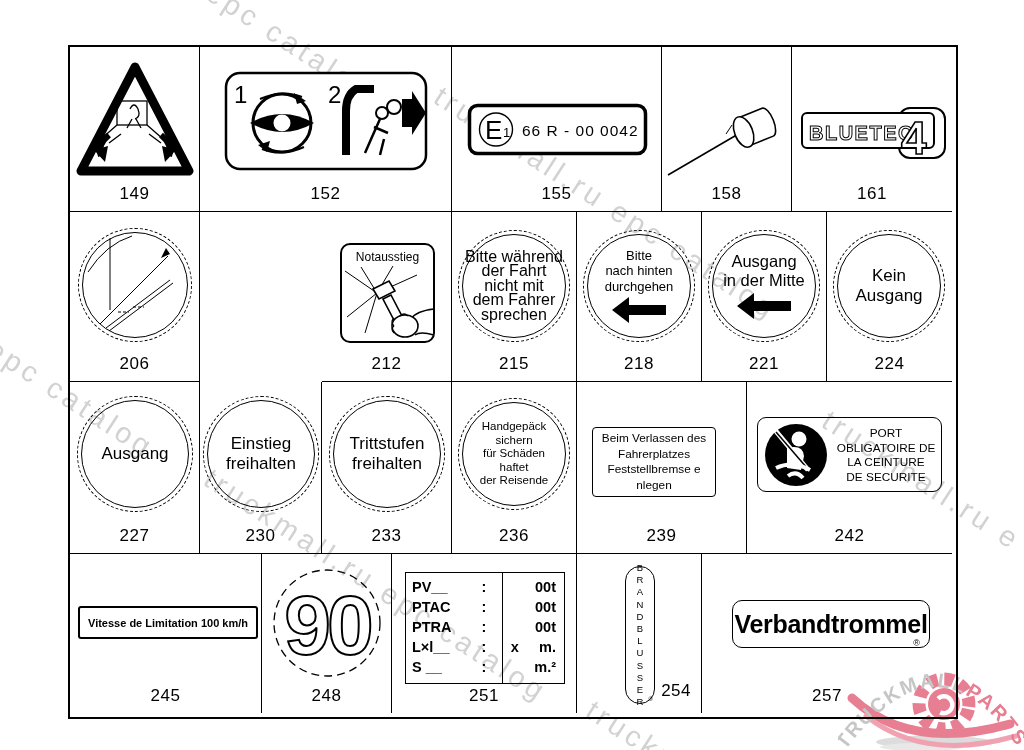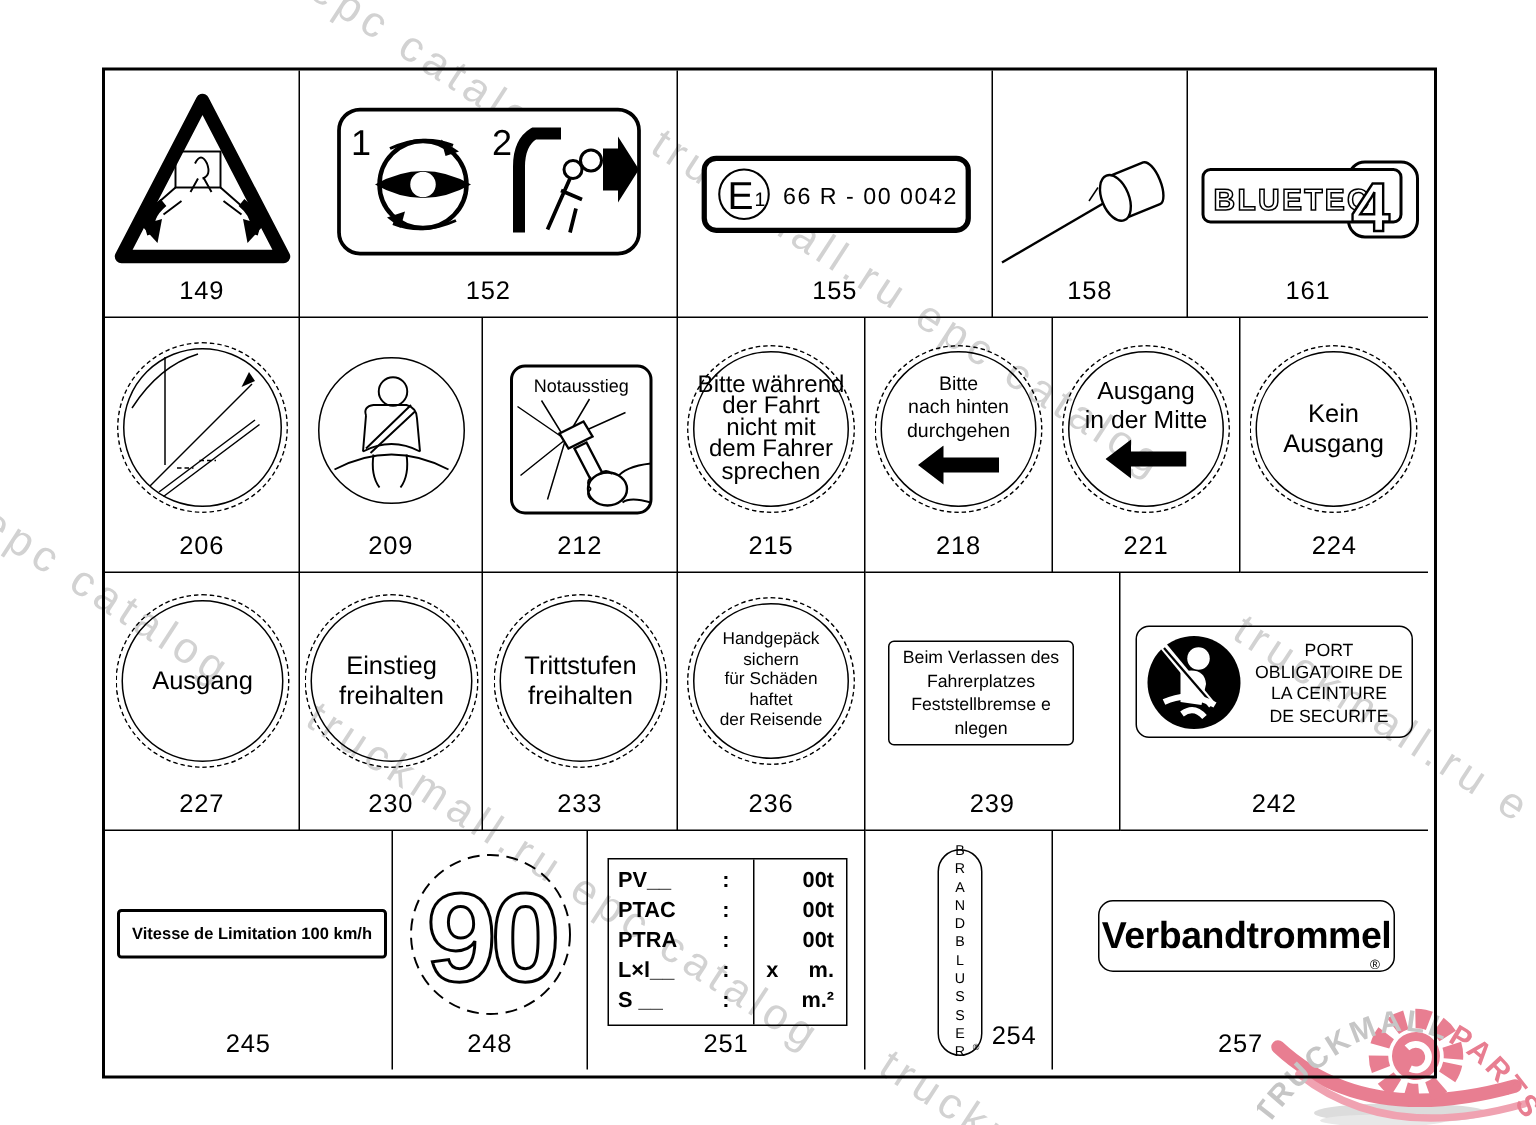--- a/index.html
+++ b/index.html
@@ -177,35 +177,20 @@
           <path d="M-34 40 L 34 -28"></path>
           <path d="M-28 44 L 36 -4 M-25 47 L 39 -1"></path>
           <path d="M-16 28 h 11 M-1 23 h 11" stroke-dasharray="3 2"></path>
         </g>
         <polygon points="36,-30 27,-26 32,-36" fill="#000"></polygon>
       </svg>
     </div>
     <div class="num">206</div>
   </div>
 
-  <div class="cell" style="left:130px;top:165px;width:122px;height:170px">
-    <div class="ring-solid" style="left:12px;top:26px;width:98px;height:98px">
-      <svg class="pict" style="left:1px;top:1px" width="94" height="94" viewBox="-47 -47 94 94">
-        <g stroke="#000" stroke-width="1.3" fill="none">
-          <circle cx="1" cy="-26" r="9.5" fill="#fff"></circle>
-          <path d="M-17 -10 Q -19 -16 -12 -17 L 10 -17 Q 17 -15 17 -8 L 19 14 M -17 -10 L -19 14"></path>
-          <path d="M13 -17 L -17 12 M16 -13 L -14 15"></path>
-          <path d="M-19 14 Q 0 4 19 14"></path>
-          <path d="M-12 16 Q -14 30 -8 38 M 10 16 Q 12 30 6 38"></path>
-          <path d="M-38 26 Q 0 6 38 26"></path>
-        </g>
-      </svg>
-    </div>
-    <div class="num">209</div>
-  </div>
 
   <div class="cell" style="left:252px;top:165px;width:130px;height:170px">
     <div class="sq212">
       <div class="ttl">Notausstieg</div>
       <svg class="pict" style="left:1px;top:20px" width="91" height="76" viewBox="0 0 91 76">
         <g stroke="#000" stroke-width="1" fill="none">
           <path d="M34 28 L2 6 M34 28 L18 2 M34 28 L50 1 M34 28 L74 10 M34 28 L4 52 M34 28 L22 68"></path>
           <path d="M91 44 Q 73 46 68 54 M91 70 Q 77 66 72 70" stroke-width="1.4"></path>
         </g>
         <path d="M30 24 l16 -8 l6 10 l-16 8 z" fill="#fff" stroke="#000" stroke-width="1.6"></path>

